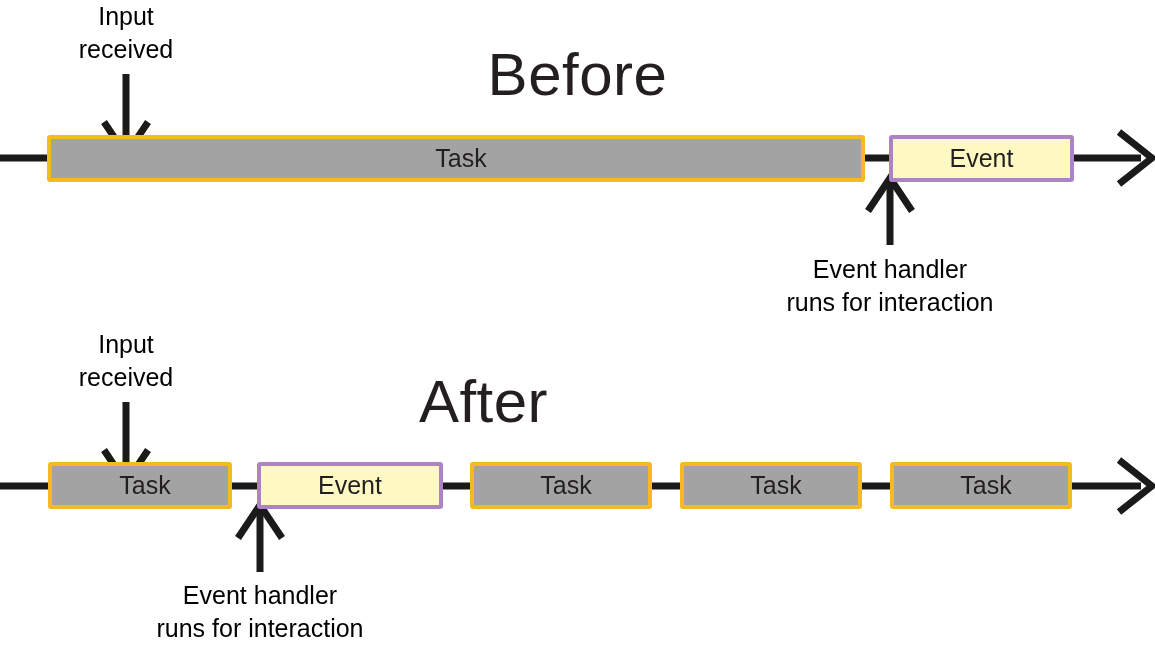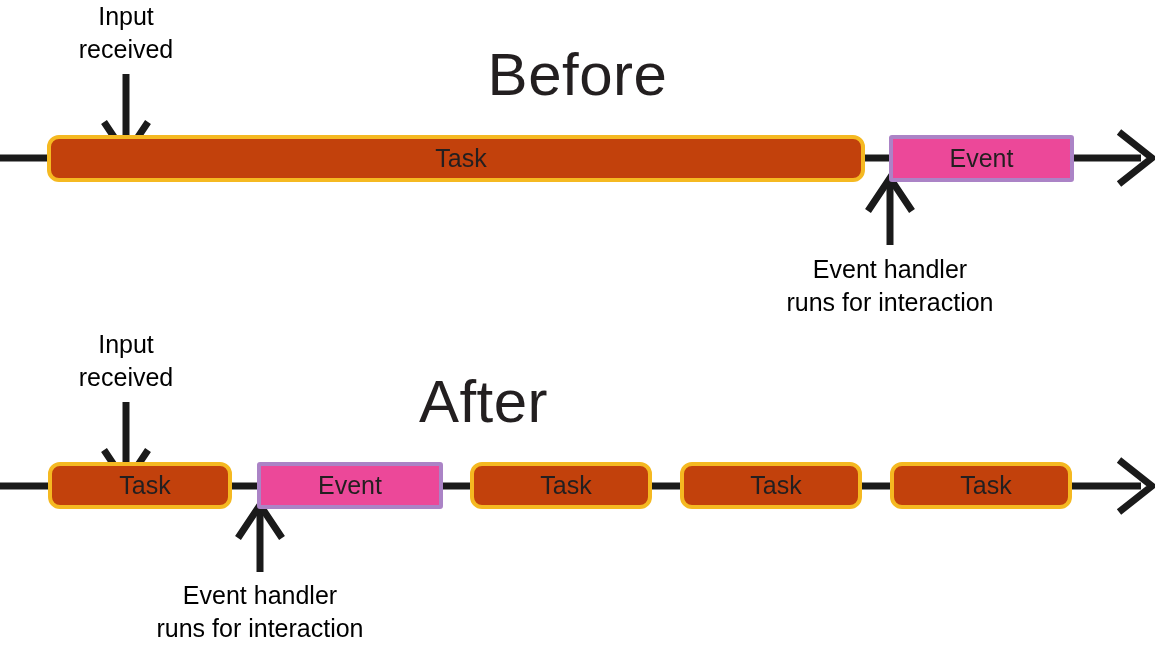--- a/index.html
+++ b/index.html
@@ -48,27 +48,27 @@
   .tl-box {
     position: absolute;
     box-sizing: border-box;
     display: flex;
     align-items: center;
     justify-content: center;
     font-size: 25px;
     color: #231f20;
   }
   .tl-box.task {
-    background: #c2410c;
+    background: #a3a3a3;
     border: 4px solid #f5b921;
-    border-radius: 12px;
+    border-radius: 3px;
     padding-left: 10px;
   }
   .tl-box.event {
-    background: #ec4899;
+    background: #fef9c3;
     border: 4px solid #ab83c6;
     border-radius: 3px;
   }
   .tl-box .box-label {
     pointer-events: none;
   }
 </style>
 </head>
 <body>
 

